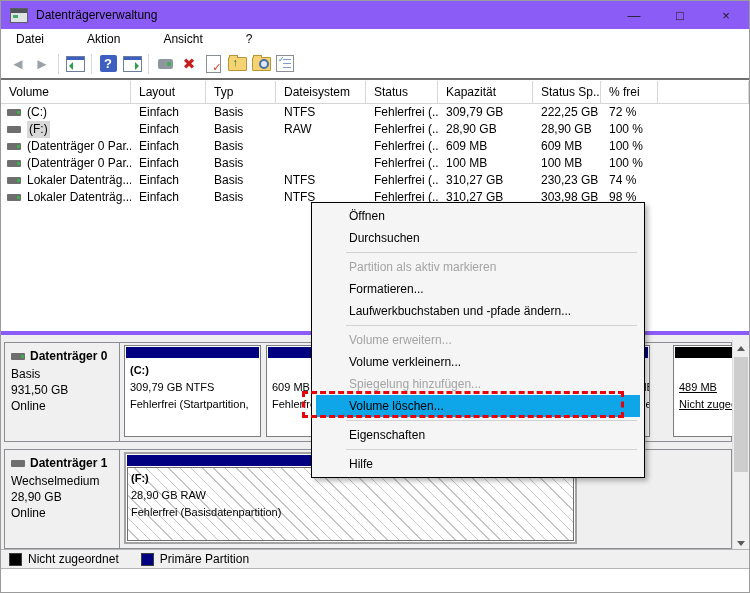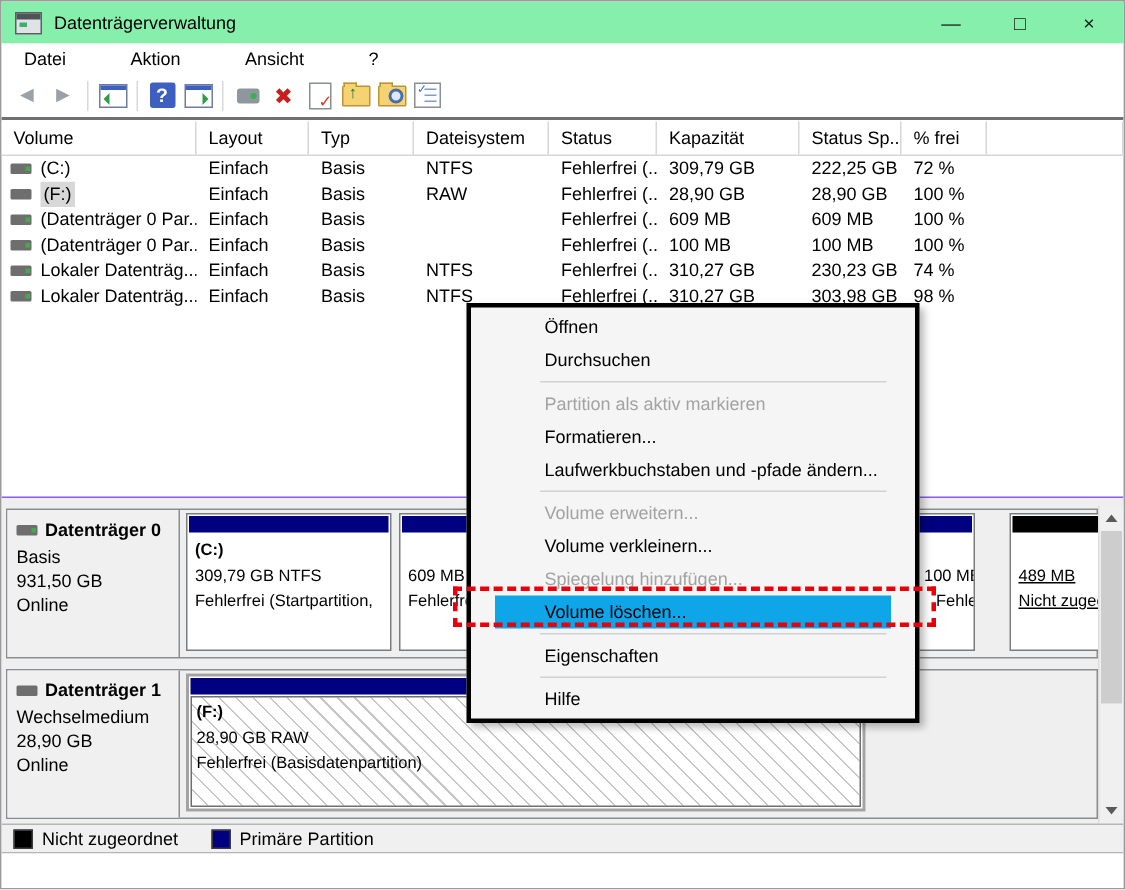--- a/index.html
+++ b/index.html
@@ -2,21 +2,21 @@
 <html><head>
 <meta charset="utf-8">
 <style>
   html,body{margin:0;padding:0;background:#ffffff;}
   #root{
     position:relative;width:750px;height:593px;overflow:hidden;
     font-family:"Liberation Sans","DejaVu Sans",sans-serif;font-size:12px;color:#000;
     background:#ffffff;box-sizing:border-box;border:1px solid #9b9b9b;
   }
   
-  .titlebar{position:absolute;top:0;left:0;right:0;height:28px;background:#86efac;display:flex;align-items:center;}
+  .titlebar{position:absolute;top:0;left:0;right:0;height:28px;background:#8b5cf6;display:flex;align-items:center;}
   .app-icon{width:16px;height:13px;margin-left:9px;position:relative;background:#dfe3e6;border:1px solid #5a5f66;}
   .app-icon::before{content:"";position:absolute;left:0;right:0;top:0;height:4px;background:#4d5359;}
   .app-icon::after{content:"";position:absolute;left:2px;top:6px;width:5px;height:3px;background:#3fae6a;}
   .title-text{margin-left:8px;font-size:12px;}
   .win-controls{position:absolute;right:0;top:0;height:28px;display:flex;}
   .win-btn{width:46px;height:28px;display:flex;align-items:center;justify-content:center;font-size:13px;color:#1a1a1a;}
   
   .menubar{position:absolute;top:28px;left:0;right:0;height:20px;display:flex;padding-left:6px;background:#fff;gap:25px;}
   .menu-item{padding:3px 9px 0 9px;font-size:12px;}
   
@@ -48,21 +48,21 @@
   .vol-header{position:absolute;top:80px;left:0;right:0;height:22px;border-bottom:1px solid #d6d6d6;background:#fff;}
   .hcell{border-right:1px solid #d6d6d6;padding:4px 0 0 8px;font-size:12px;white-space:nowrap;overflow:hidden;}
   .vol-rows{position:absolute;top:103px;left:0;right:0;}
   .vrow{height:17px;line-height:17px;}
   .vcell{padding-left:8px;white-space:nowrap;overflow:hidden;font-size:12px;}
   .vcell.first{display:flex;align-items:center;padding-left:6px;}
   .drive-ico{display:inline-block;width:14px;height:7px;background:#6e6e6e;border-radius:1px;margin-right:6px;position:relative;flex:none;}
   .drive-ico.green::after{content:"";position:absolute;right:1px;top:2px;width:3px;height:3px;background:#3fae4a;}
   .sel-label{background:#d8d8d8;padding:0 2px;}
   
-  .disk-panel{position:absolute;top:330px;left:0;right:0;height:218px;background:#efefef;border-top:1px solid #8b5cf6;}
+  .disk-panel{position:absolute;top:330px;left:0;right:0;height:218px;background:#efefef;border-top:4px solid #8b5cf6;}
   .disk-row{position:absolute;left:3px;width:728px;height:100px;border:1px solid #8a8d91;background:#efefef;box-sizing:border-box;}
   .disk-row.d0{top:7px;}
   .disk-row.d1{top:114px;}
   .disk-label{position:absolute;left:0;top:0;bottom:0;width:115px;border-right:1px solid #8a8d91;background:#f0f0f0;padding:6px 0 0 6px;box-sizing:border-box;}
   .disk-title{font-weight:bold;display:flex;align-items:center;margin-bottom:3px;}
   .disk-title .drive-ico{margin-right:5px;}
   .disk-line{line-height:16px;}
   .part{position:absolute;top:2px;height:92px;background:#ffffff;border:1px solid #7a7d80;box-sizing:border-box;overflow:hidden;}
   .part .strip{height:11px;margin:1px 1px 0 1px;}
   .strip.primary{background:#000080;}
@@ -82,22 +82,22 @@
   .sb-btn.up{top:0;} .sb-btn.down{bottom:0;}
   .tri-up{width:0;height:0;border:4px solid transparent;border-bottom:5px solid #5a5a5a;margin-top:-3px;}
   .tri-down{width:0;height:0;border:4px solid transparent;border-top:5px solid #5a5a5a;margin-bottom:-3px;}
   .sb-thumb{position:absolute;left:1px;top:17px;width:14px;height:115px;background:#cdcdcd;}
   
   .legend{position:absolute;top:548px;left:0;right:0;height:20px;background:#f0f0f0;border-top:1px solid #b5b5b5;border-bottom:1px solid #b5b5b5;display:flex;align-items:center;padding-left:8px;box-sizing:border-box;}
   .lg-item{display:flex;align-items:center;margin-right:22px;}
   .lg-swatch{width:11px;height:11px;margin-right:6px;border:1px solid #3c3c3c;}
   .bottom-strip{position:absolute;top:568px;left:0;right:0;bottom:0;background:#ffffff;}
   
-  .ctx-menu{position:absolute;left:310px;top:201px;width:302px;background:#f5f5f5;border:3px solid #000000;
-    box-shadow:3px 3px 5px rgba(0,0,0,0.28);z-index:50;padding:2px 16px;box-sizing:border-box;}
+  .ctx-menu{position:absolute;left:310px;top:201px;width:334px;background:#f5f5f5;border:1px solid #000000;
+    box-shadow:3px 3px 5px rgba(0,0,0,0.28);z-index:50;padding:2px 4px;box-sizing:border-box;}
   .mi{height:22px;line-height:22px;padding-left:33px;font-size:12px;white-space:nowrap;}
   .mi.disabled{color:#a3a3a3;}
   .mi.hl{background:#0ea5e9;}
   .msep{height:7px;position:relative;}
   .msep::after{content:"";position:absolute;left:30px;right:3px;top:3px;border-top:1px solid #d2d2d2;}
   
   .annot{position:absolute;left:301px;top:390px;width:316px;height:21px;border:3px dashed #e8000a;z-index:60;pointer-events:none;}
 </style>
 </head>
 <body>

